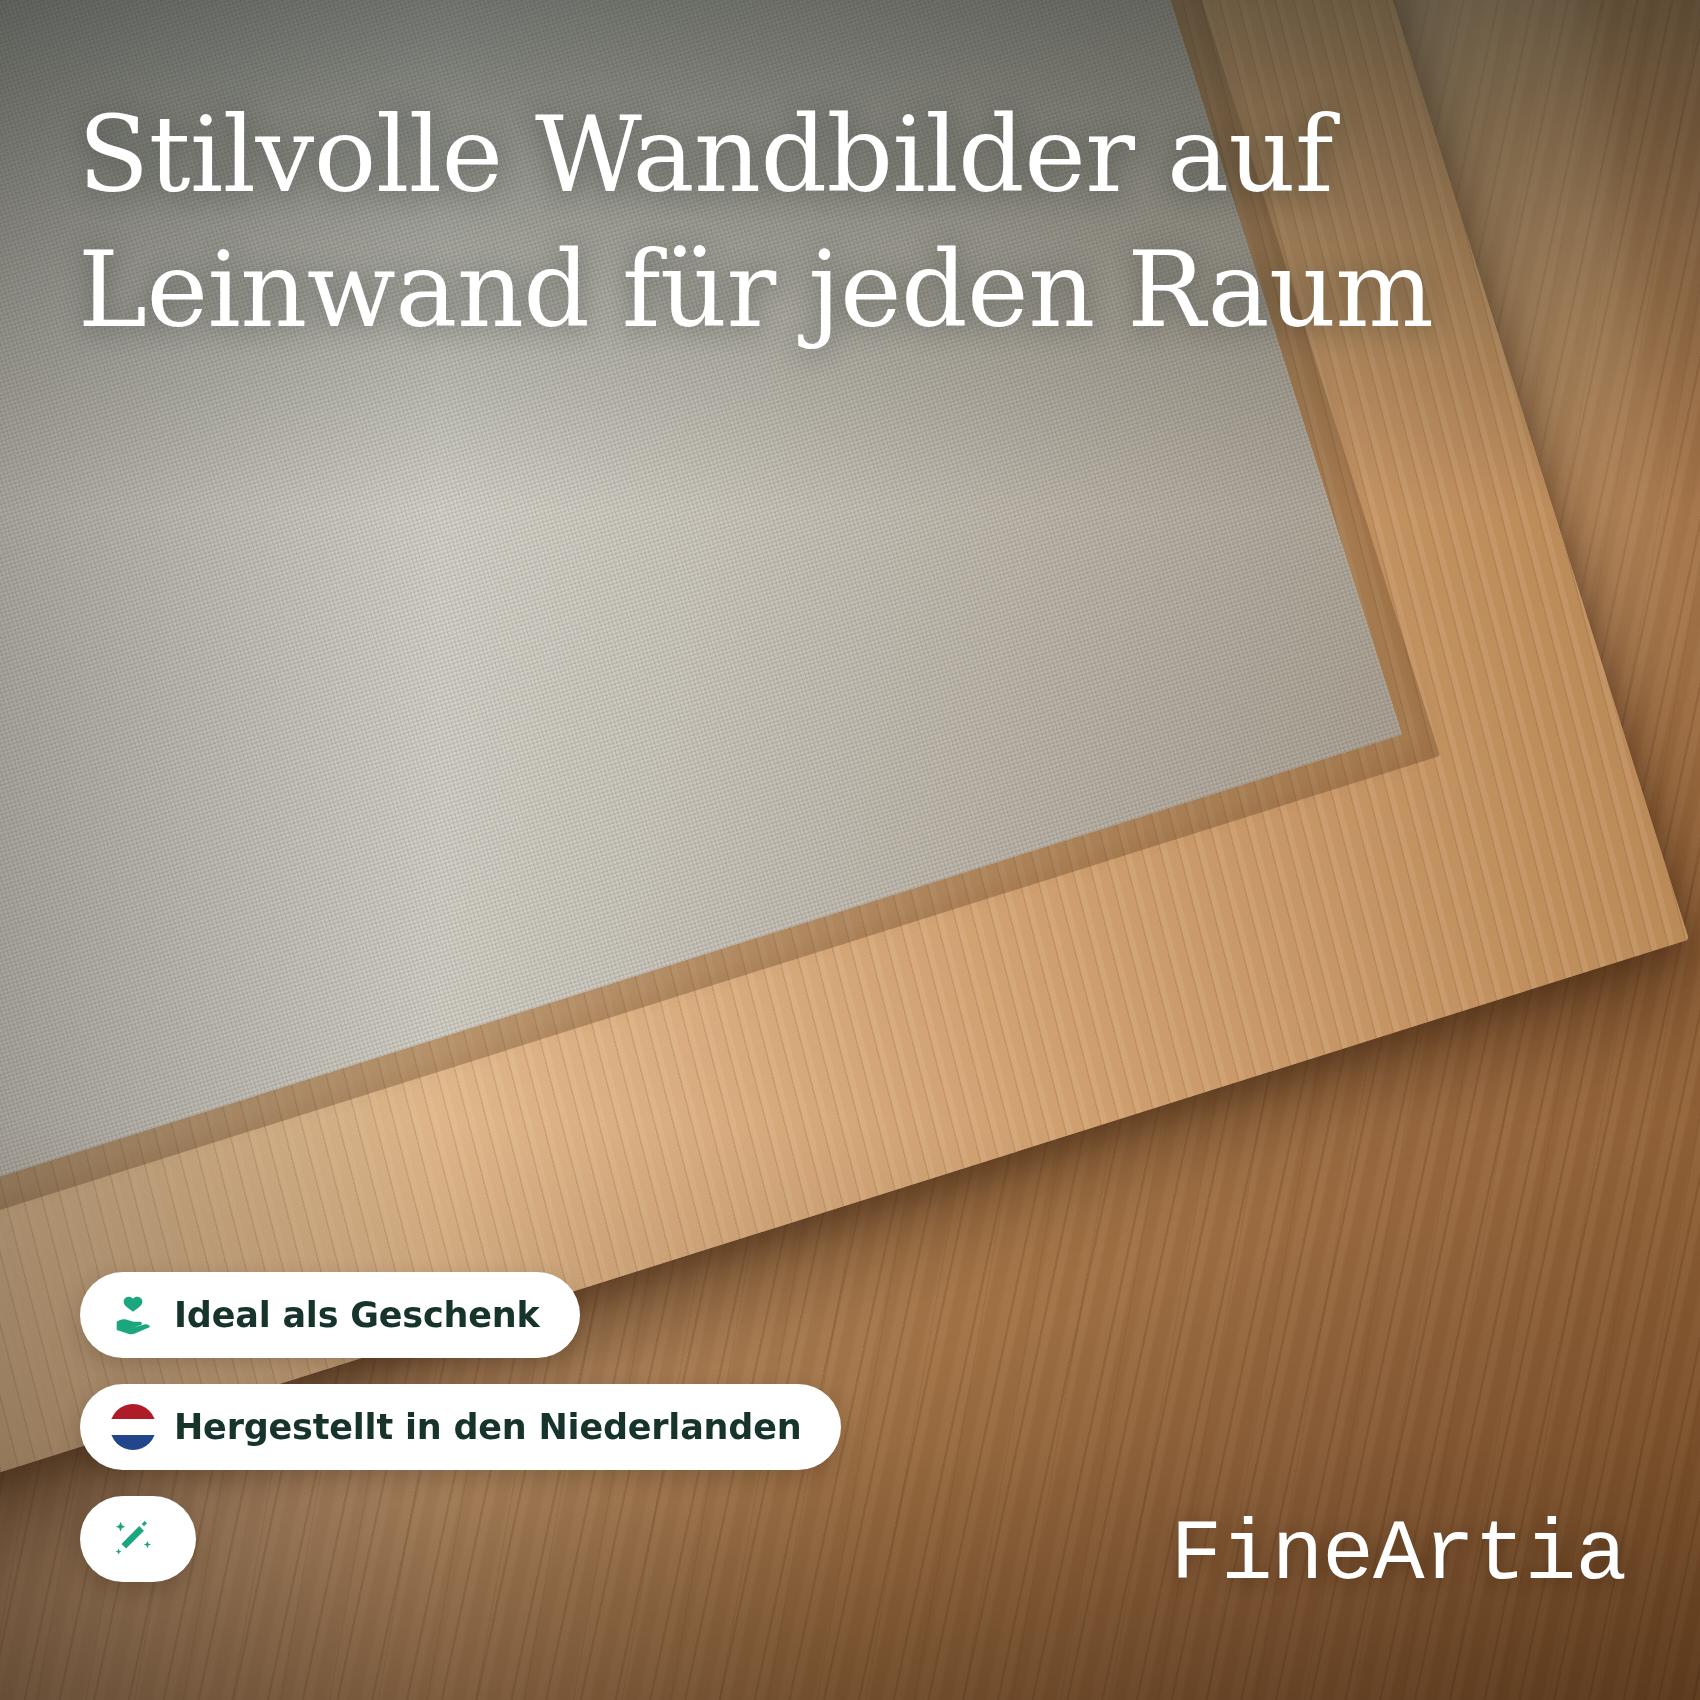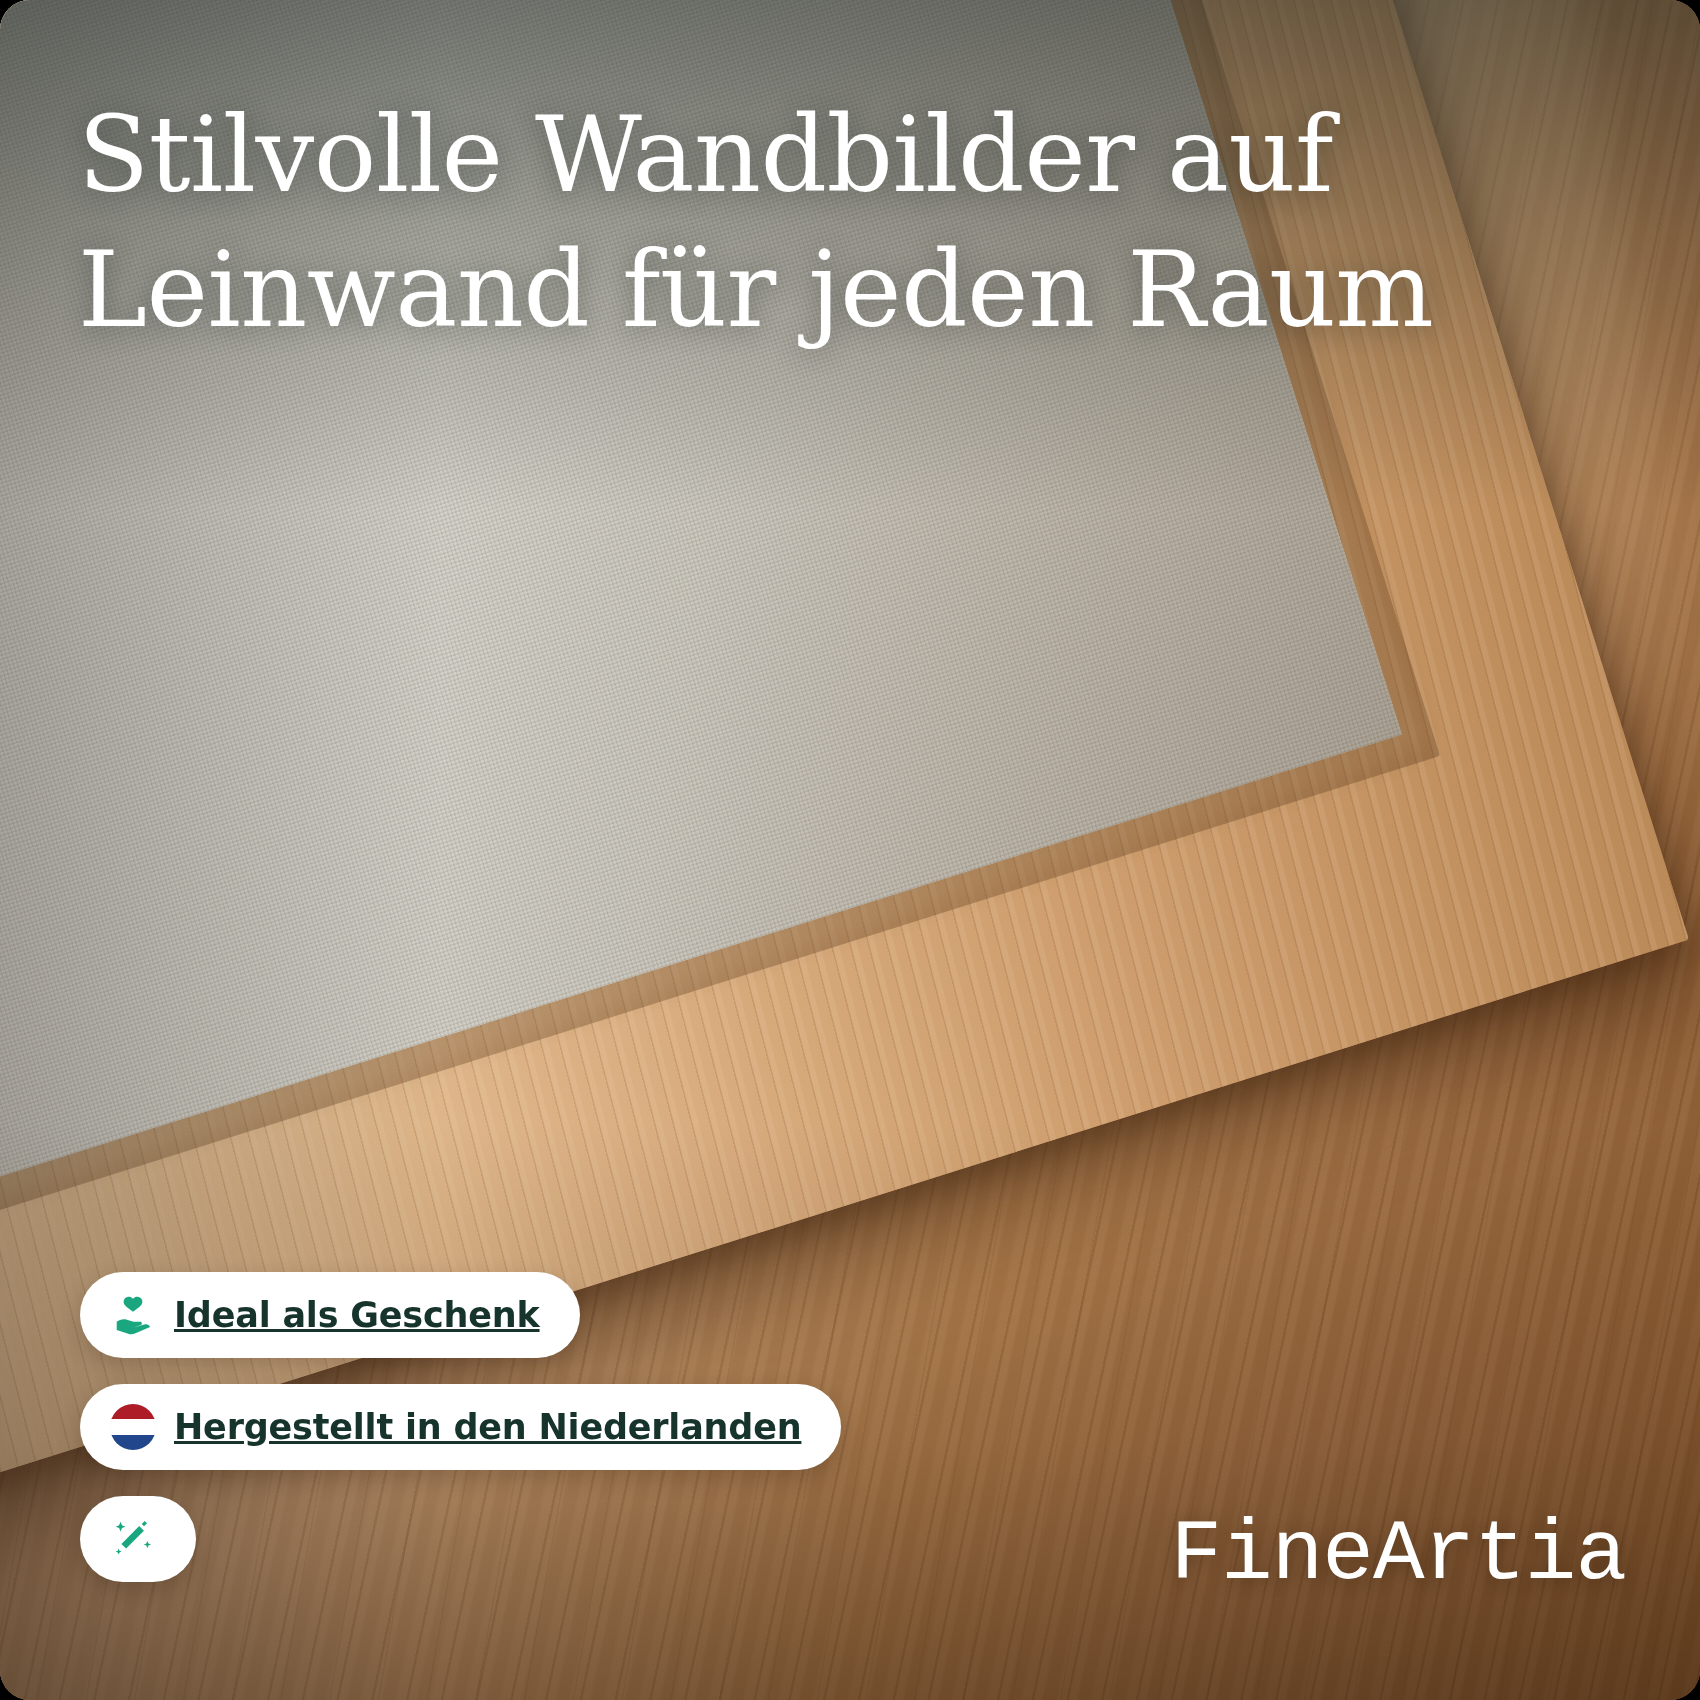--- a/index.html
+++ b/index.html
@@ -10,21 +10,20 @@
   body {
     font-family: "Liberation Sans", sans-serif;
   }
 
   .poster {
     position: relative;
     width: 1700px;
     height: 1700px;
     overflow: hidden;
     background: #6d5f50;
-    border-radius: 30px;
   }
 
   
   .photo {
     position: absolute;
     inset: 0;
     overflow: hidden;
   }
 
   
@@ -270,21 +269,20 @@
     padding: 20px 40px 20px 30px;
     box-shadow: 0 8px 22px rgba(40,25,10,0.22);
     white-space: nowrap;
   }
   .pill-label {
     font-family: "DejaVu Sans", "Liberation Sans", sans-serif;
     font-size: 35px;
     font-weight: 700;
     color: #16342c;
     letter-spacing: -0.2px;
-    text-decoration: underline;
   }
   .pill-icon {
     width: 46px;
     height: 46px;
     flex: 0 0 46px;
     display: inline-flex;
     align-items: center;
     justify-content: center;
   }
   .flag {

